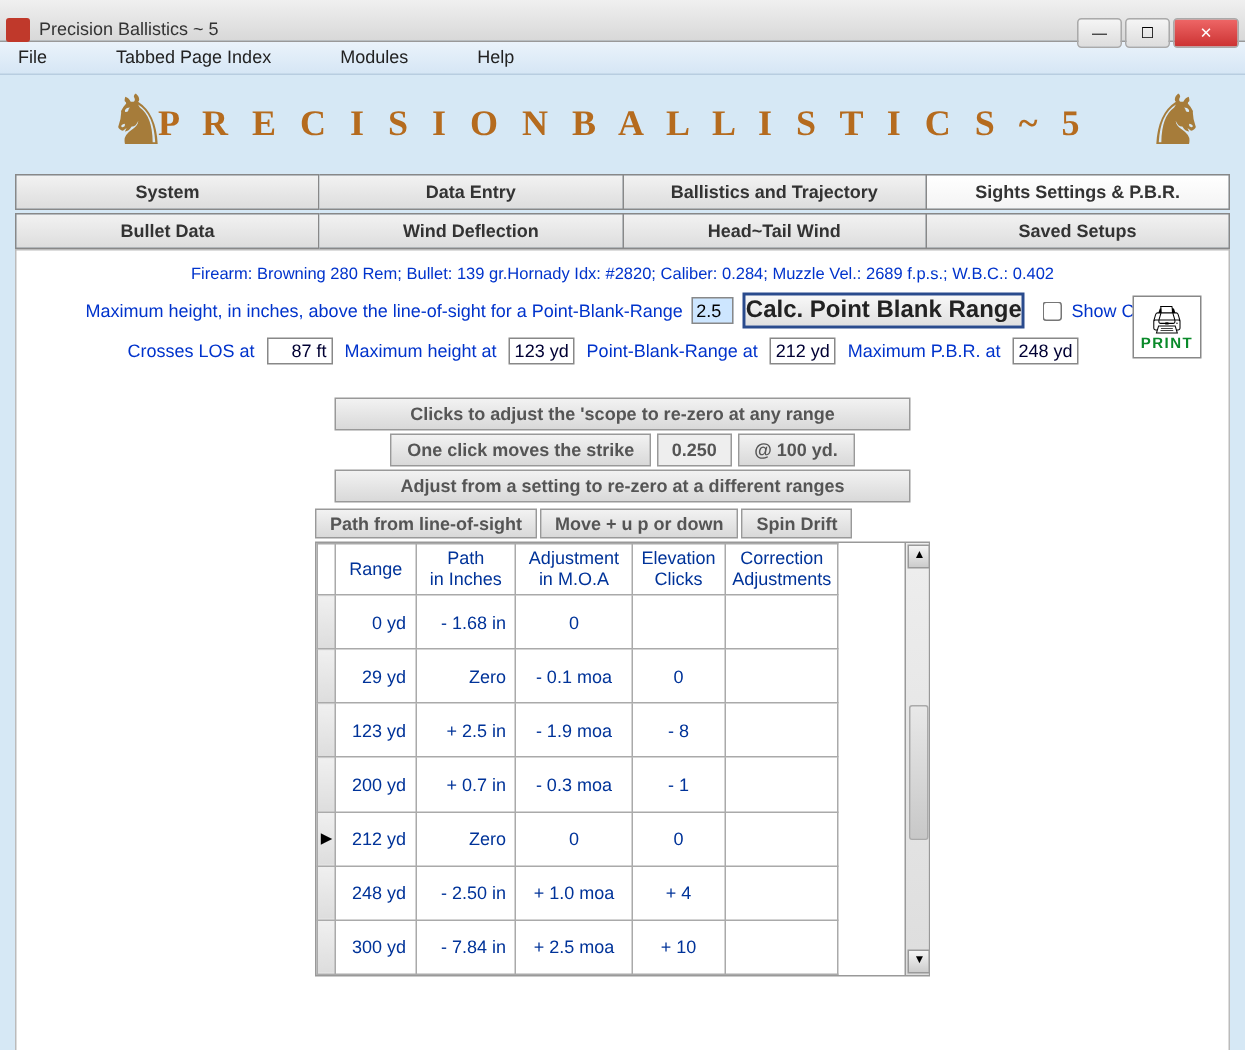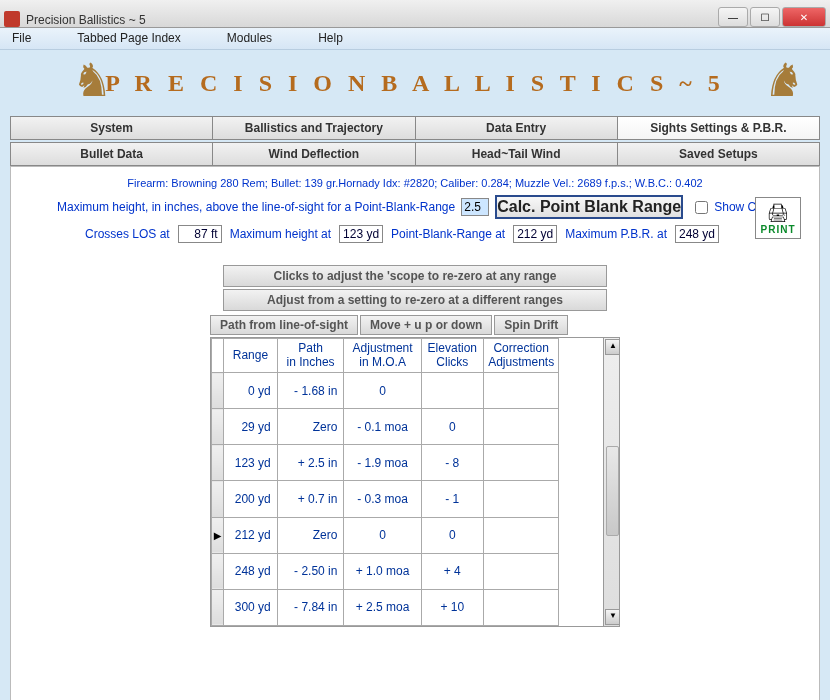--- a/index.html
+++ b/index.html
@@ -1,18 +1,18 @@
 <!DOCTYPE html>
 <html><head>
 <meta charset="utf-8">
 <style>
   * { box-sizing: border-box; margin: 0; padding: 0; }
   body { font-family: "Segoe UI", Tahoma, sans-serif; font-size: 12px; background: #d6e8f5; width: 830px; height: 700px; overflow: hidden; }
   
-  .titlebar { background: linear-gradient(#f0f0f0, #d8d8d8); height: 28px; display: flex; align-items: flex-end; padding: 0 4px; border-bottom: 1px solid #999; }
+  .titlebar { background: linear-gradient(#f0f0f0, #d8d8d8); height: 28px; display: flex; align-items: flex-start; padding: 12px 4px; border-bottom: 1px solid #999; }
   .titlebar .app-icon { width: 16px; height: 16px; background: #c0392b; border-radius: 2px; margin-right: 6px; }
   .titlebar .title { flex: 1; font-size: 12px; color: #333; }
   .winbtns { display: flex; gap: 0; }
   .winbtn { width: 30px; height: 20px; background: linear-gradient(#f5f5f5,#ddd); border: 1px solid #aaa; border-radius: 3px; display: flex; align-items: center; justify-content: center; font-size: 10px; cursor: pointer; }
   .winbtn.close { background: linear-gradient(#e66,#c33); color: #fff; width: 44px; }
   .winbtn + .winbtn { margin-left: 2px; }
   
   .menubar { background: linear-gradient(#eaf3fb,#d6e6f5); height: 22px; display: flex; padding-left: 6px; border-bottom: 1px solid #b8cde0; }
   .menubar span { padding: 3px 40px 3px 6px; font-size: 12px; color: #222; }
   
@@ -87,22 +87,22 @@
 </div>
 
 <div class="header">
   <div class="knight left">♞</div>
   <div class="htitle">P R E C I S I O N   B A L L I S T I C S  ~  5</div>
   <div class="knight right">♞</div>
 </div>
 
 <div class="tabrow">
   <div class="tab">System</div>
+  <div class="tab">Data Entry</div>
   <div class="tab">Ballistics and Trajectory</div>
-  <div class="tab">Data Entry</div>
   <div class="tab active">Sights Settings &amp; P.B.R.</div>
 </div>
 <div class="tabrow">
   <div class="tab">Bullet Data</div>
   <div class="tab">Wind Deflection</div>
   <div class="tab">Head~Tail Wind</div>
   <div class="tab">Saved Setups</div>
 </div>
 
 <div class="content">
@@ -127,20 +127,25 @@
     <span class="lbl">Maximum height at</span>
     <input type="text" readonly="" value="123 yd" style="">
     <span class="lbl">Point-Blank-Range at</span>
     <input type="text" readonly="" value="212 yd" style="">
     <span class="lbl">Maximum P.B.R. at</span>
     <input type="text" readonly="" value="248 yd" style="">
   </div>
 
   <div class="midbox">
     <div class="wbtn">Clicks to adjust the  'scope to re-zero at any range</div>
+    <div class="clickrow">
+      <div class="wbtn">One click moves the strike</div>
+      <div class="val">0.250</div>
+      <div class="wbtn">@ 100 yd.</div>
+    </div>
     <div class="wbtn">Adjust from a setting to re-zero at a different ranges</div>
 
     <div class="tabrow2">
       <div class="tb">Path from line-of-sight</div>
       <div class="tb">Move  +  u p or down</div>
       <div class="tb">Spin Drift</div>
     </div>
 
     <div class="tablewrap">
       <table>

